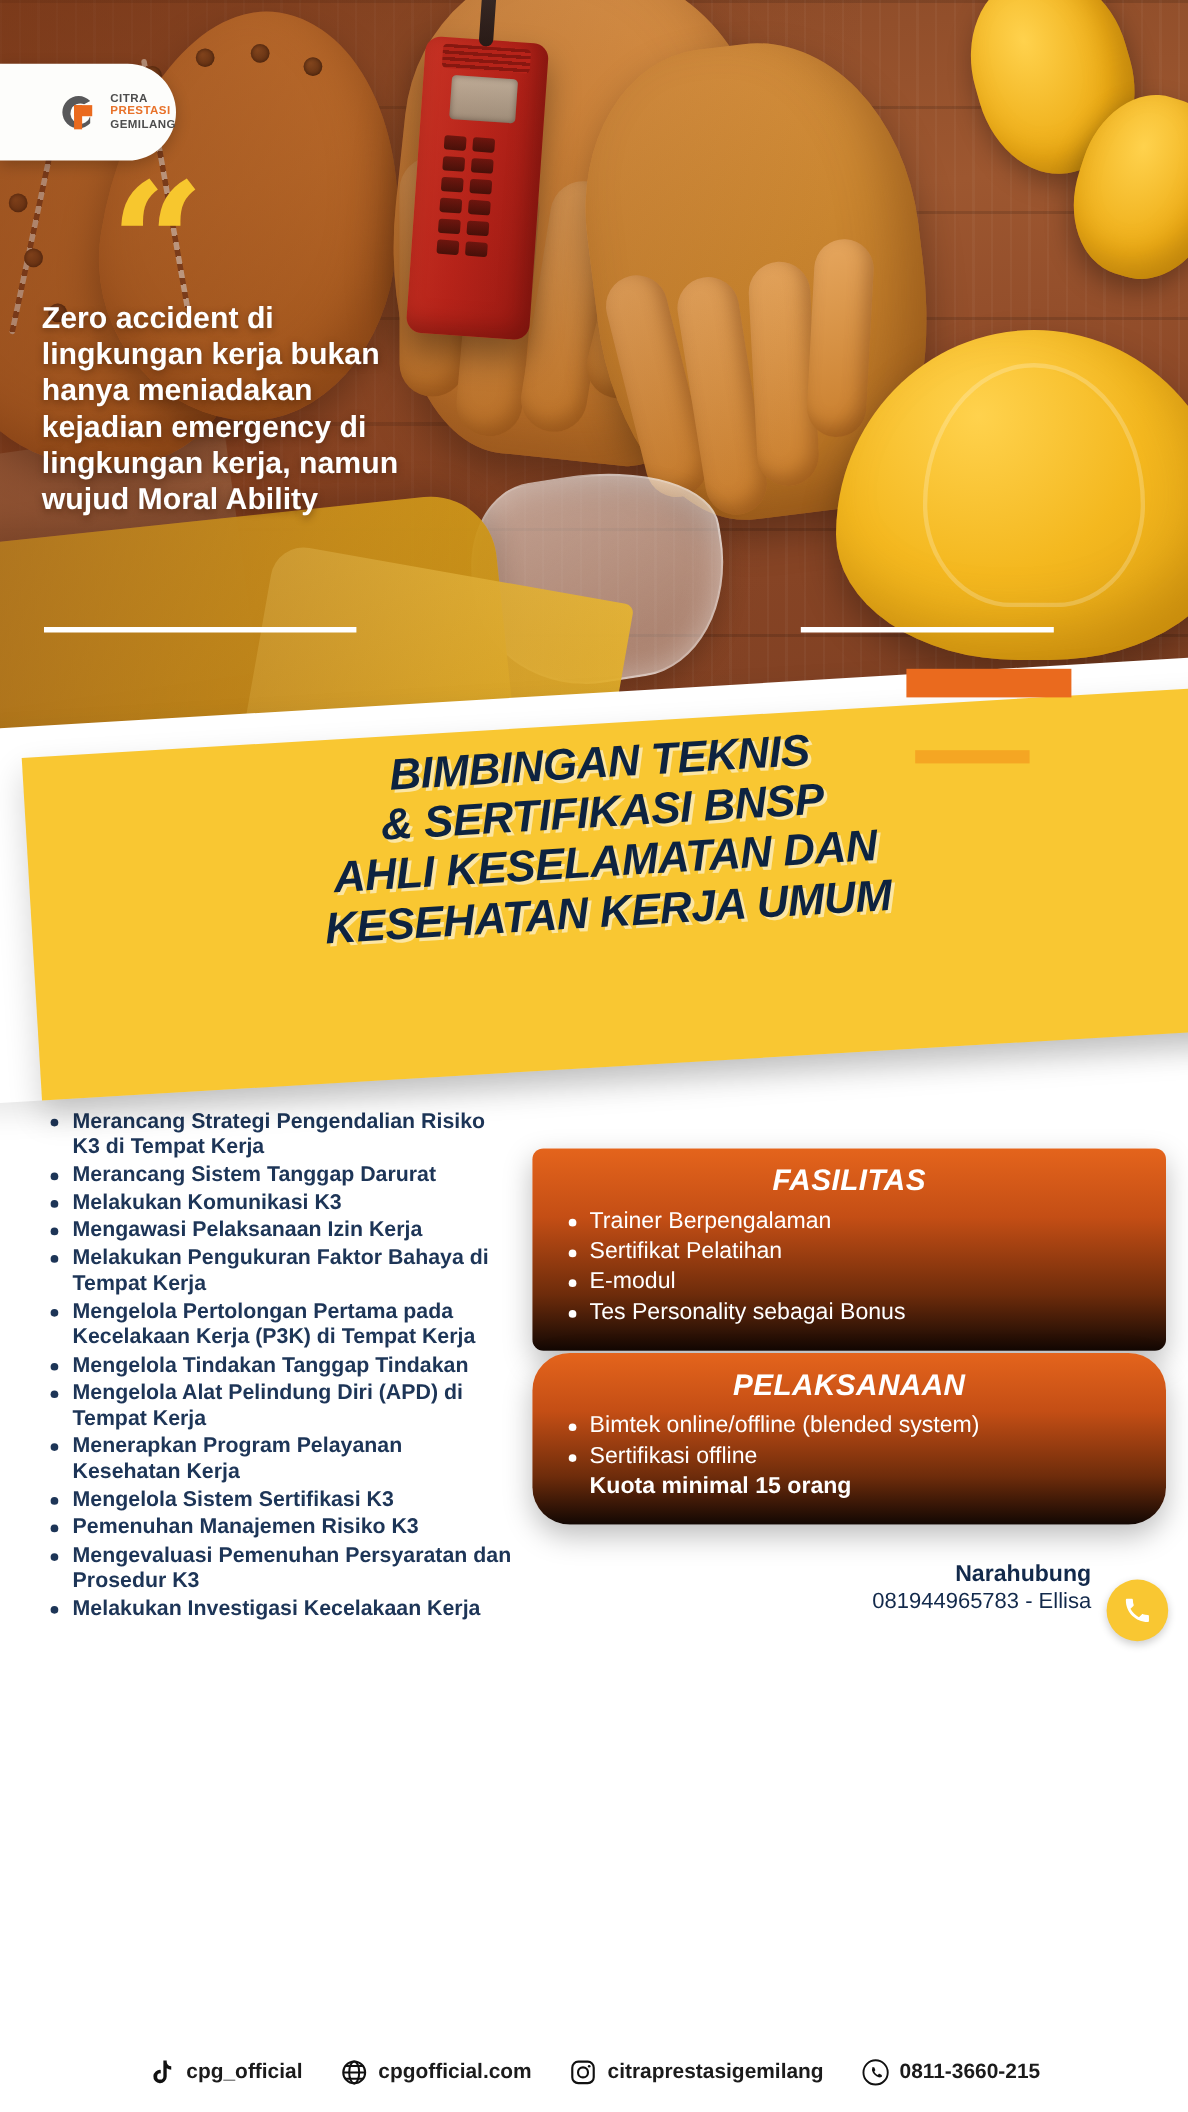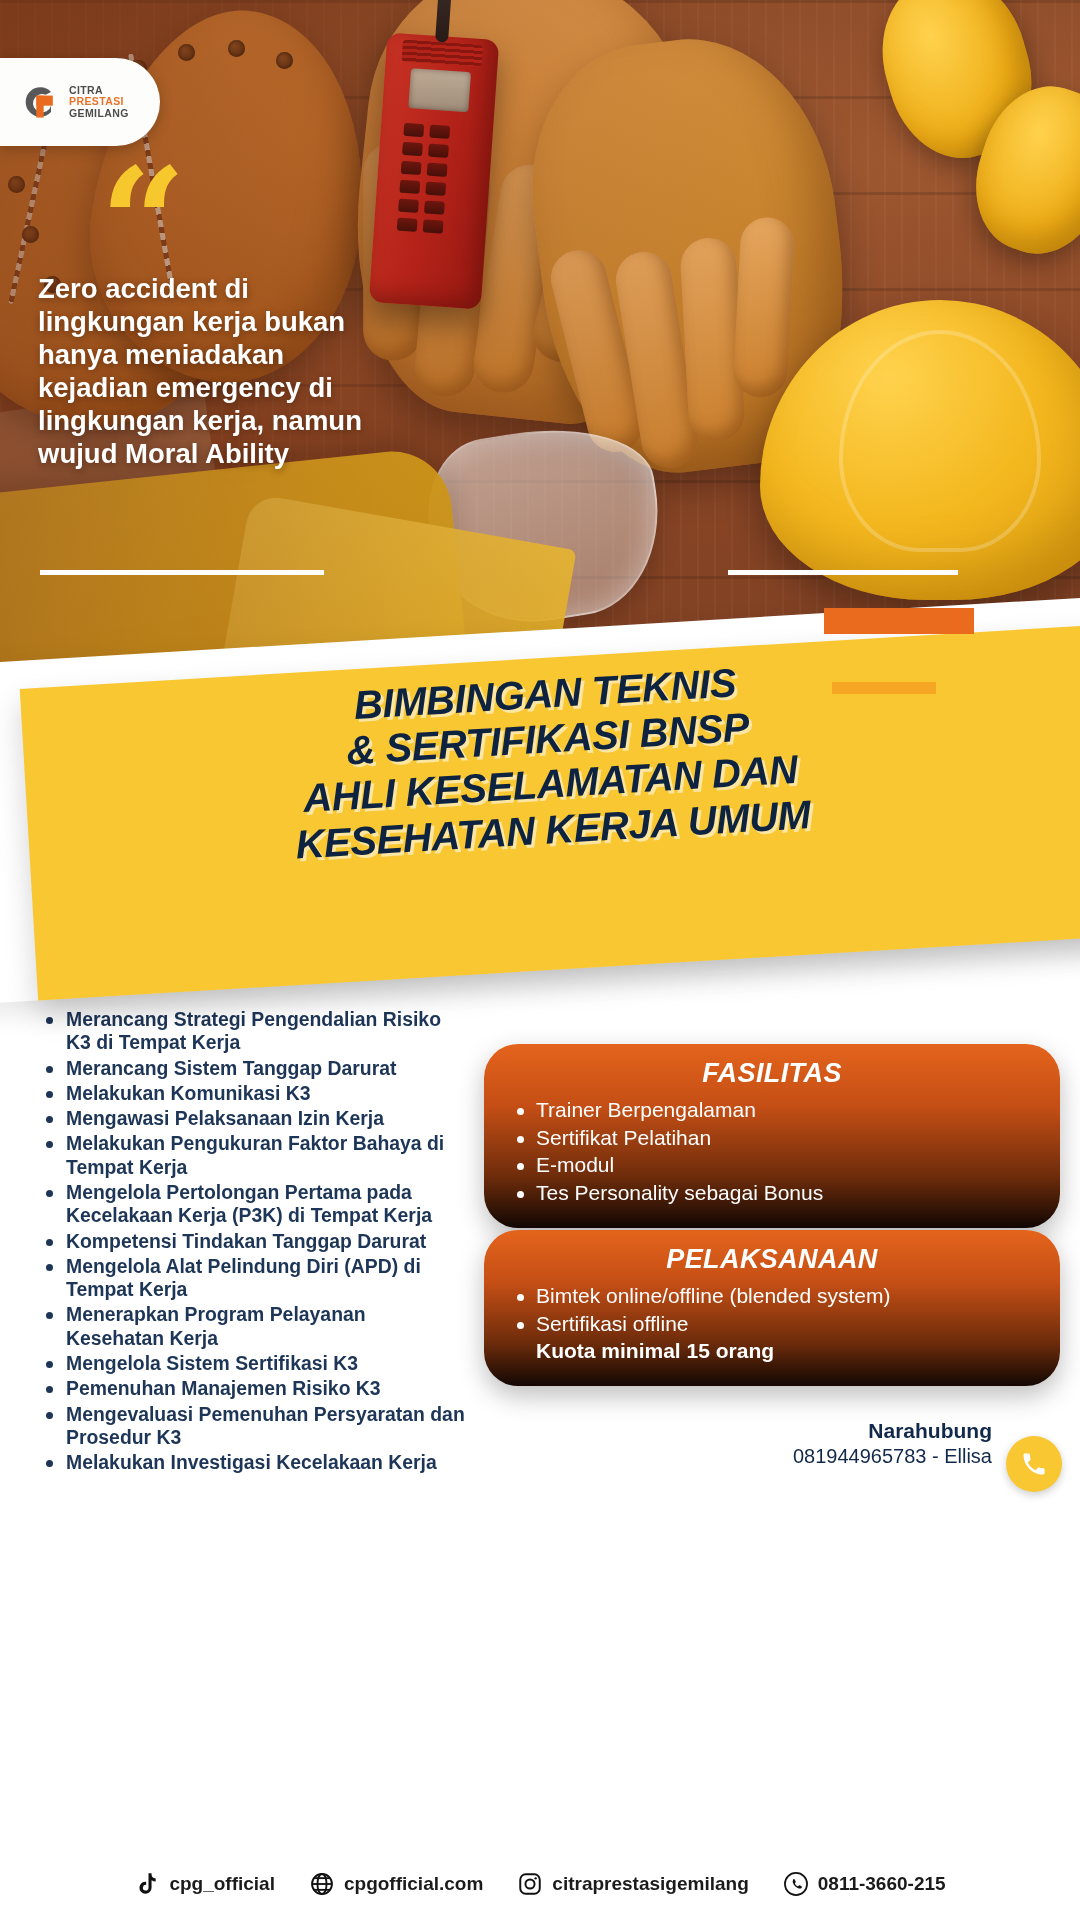--- a/index.html
+++ b/index.html
@@ -143,21 +143,21 @@
   .hero-shade {
     position:absolute; inset:0;
     background:linear-gradient(100deg, rgba(110,45,15,.55) 0%, rgba(110,45,15,.18) 42%, rgba(0,0,0,0) 66%);
   }
 
   
   .logo-pill {
     position:absolute; left:0; top:58px; width:160px; height:88px;
     background:#fdfdfb; border-radius:0 44px 44px 0;
     display:flex; align-items:center; gap:7px; padding-left:18px;
-    box-shadow:0 4px 14px rgba(0,0,0,.22); z-index:6;
+    box-shadow:0 4px 14px rgba(0,0,0,.22); z-index:6;justify-content:flex-end;
   }
   .logo-mark { position:relative; width:44px; height:44px; flex:0 0 44px; }
   .logo-text { line-height:1.08; }
   .logo-text div { font-size:10.5px; font-weight:bold; letter-spacing:.4px; }
   .lt1 { color:#4d4d4d; }
   .lt2 { color:#e8722a; }
   .lt3 { color:#4d4d4d; }
 
   
   .qmark {
@@ -251,21 +251,21 @@
     position:relative; padding-left:30px;
     font-size:21px; line-height:1.27; margin-bottom:1px;
   }
   .card li::before {
     content:""; position:absolute; left:11px; top:11px;
     width:7px; height:7px; border-radius:50%; background:#ffffff;
   }
   .card li.bold { font-weight:bold; padding-left:30px; }
   .card li.bold::before { display:none; }
 
-  #fasilitas-card { top:84px; }
+  #fasilitas-card { top:84px;border-radius:10px; }
   #pelaksanaan-card { top:270px; }
 
   
   .naras {
     position:absolute; right:88px; top:458px;
     text-align:right; color:#12294b; line-height:1.26;
   }
   .naras .nh-title { font-size:21px; font-weight:bold; }
   .naras .nh-num { font-size:20px; }
   .phone-badge {
@@ -387,21 +387,21 @@
 
   <div class="sect-head">Unit Kompetensi :</div>
 
   <ul class="comp-list">
     <li>Merancang Strategi Pengendalian Risiko K3 di Tempat Kerja</li>
     <li>Merancang Sistem Tanggap Darurat</li>
     <li>Melakukan Komunikasi K3</li>
     <li>Mengawasi Pelaksanaan Izin Kerja</li>
     <li>Melakukan Pengukuran Faktor Bahaya di Tempat Kerja</li>
     <li>Mengelola Pertolongan Pertama pada Kecelakaan Kerja (P3K) di Tempat Kerja</li>
-    <li>Kompetensi Tindakan Tanggap Darurat</li>
+    <li>Mengelola Tindakan Tanggap Tindakan</li>
     <li>Mengelola Alat Pelindung Diri (APD) di Tempat Kerja</li>
     <li>Menerapkan Program Pelayanan Kesehatan Kerja</li>
     <li>Mengelola Sistem Sertifikasi K3</li>
     <li>Pemenuhan Manajemen Risiko K3</li>
     <li>Mengevaluasi Pemenuhan Persyaratan dan Prosedur K3</li>
     <li>Melakukan Investigasi Kecelakaan Kerja</li>
   </ul>
 
   <div class="card" id="fasilitas-card">
     <div class="card-title">FASILITAS</div>

